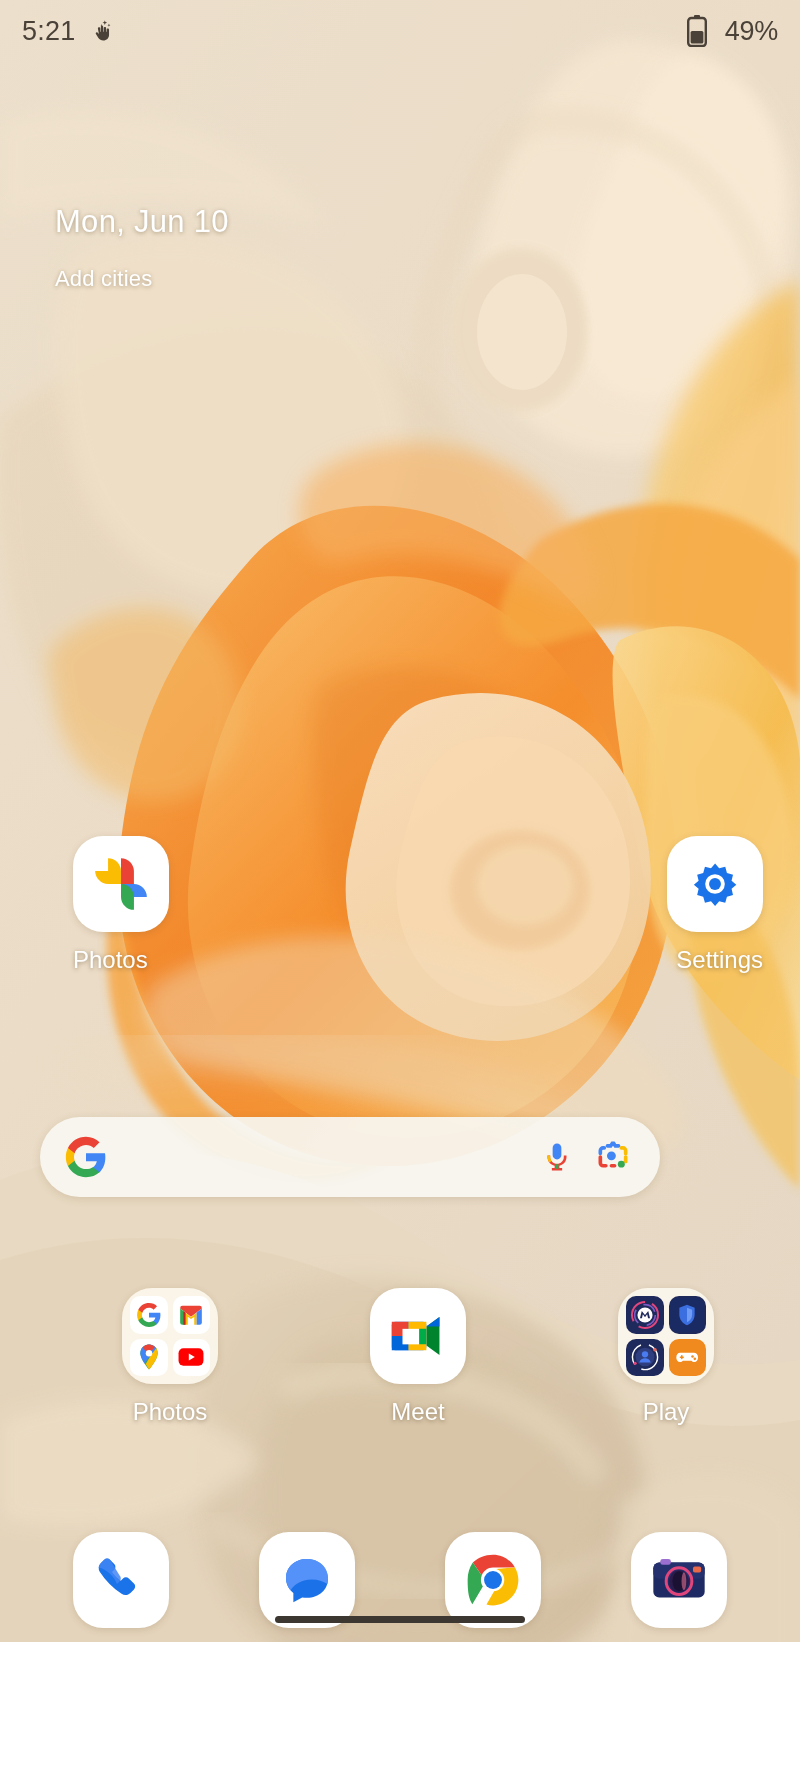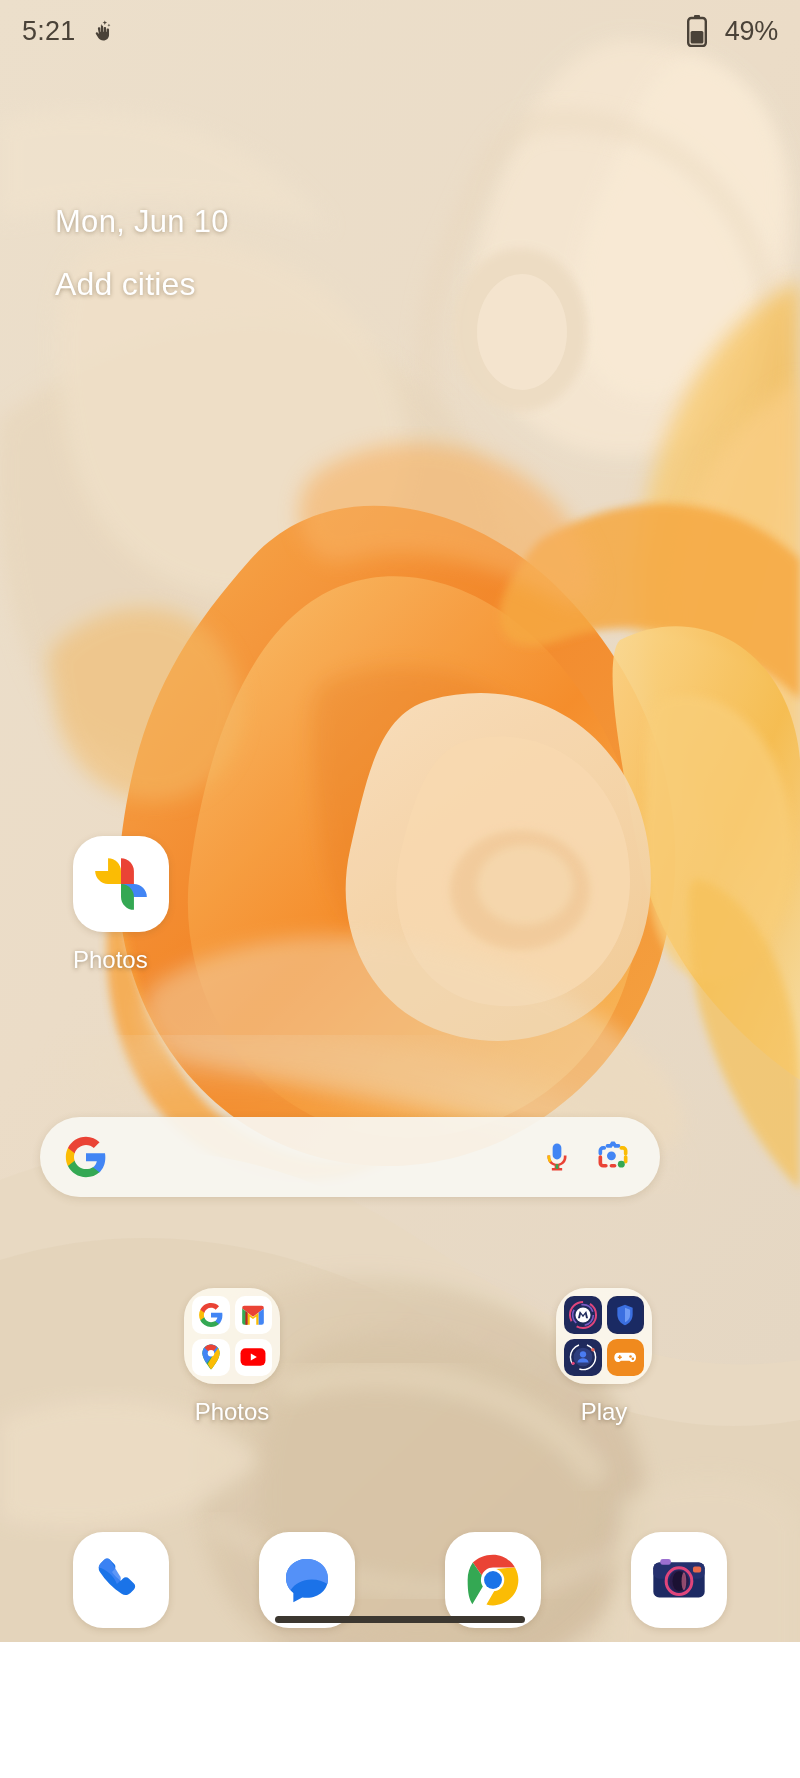--- a/index.html
+++ b/index.html
@@ -43,21 +43,21 @@
     text-shadow:0 1px 4px rgba(90,70,40,0.45);
     letter-spacing:0.3px;
   }
   .clock-time {
     font-size:104px; line-height:1.0; color:#ffffff; font-weight:700;
     text-shadow:0 2px 7px rgba(90,70,40,0.42);
     letter-spacing:-1px;
     margin-top:18px;
   }
   .clock-cities {
-    font-size:32px; color:#ffffff; font-weight:400;
+    font-size:22px; color:#ffffff; font-weight:400;
     text-shadow:0 1px 4px rgba(90,70,40,0.45);
     margin-top:26px; letter-spacing:0.2px;
   }
 
   
   .app-row {
     position:absolute; left:18px; width:800px;
     display:flex; z-index:15;
   }
   .app-cell {
@@ -302,20 +302,30 @@
           <path d="M24 4c5.5 0 10 4.5 10 10v10H24z" fill="#ea4335" transform="rotate(0 24 24)"></path>
           <path d="M24 24v-10c0-5.5-4.5-10-10-10v10c0 5.5 4.5 10 10 10z" fill="#fbbc04"></path>
           <path d="M24 24h10c5.5 0 10 4.5 10 10h-10c-5.5 0-10-4.5-10-10z" fill="#4285f4"></path>
           <path d="M24 24v10c0 5.5 4.5 10 10 10V34c0-5.5-4.5-10-10-10z" fill="#34a853"></path>
           <g>
             <path d="M24 24h-10c-5.5 0-10-4.5-10-10h10c5.5 0 10 4.5 10 10z" fill="#fbbc04"></path>
           </g>
         </svg>
       </div>
       <div class="app-label">Photos</div>
+    </div>
+    <div class="app-cell" style="align-items:flex-end">
+      <div class="app-icon">
+        <svg width="62" height="62" viewBox="0 0 48 48">
+          <path d="M24 4.5l3.1 3.6 4.6-1.1 1.3 4.6 4.6 1.3-1.1 4.6 3.6 3.1-3.6 3.1 1.1 4.6-4.6 1.3-1.3 4.6-4.6-1.1L24 36.7l-3.1-3.6-4.6 1.1-1.3-4.6-4.6-1.3 1.1-4.6L7.9 20.6l3.6-3.1-1.1-4.6 4.6-1.3 1.3-4.6 4.6 1.1z" fill="#1a73e8" transform="translate(0,3.6) scale(1.02) translate(-0.4,0)"></path>
+          <circle cx="24" cy="24" r="7.6" fill="#ffffff"></circle>
+          <circle cx="24" cy="24" r="4.6" fill="#1a73e8"></circle>
+        </svg>
+      </div>
+      <div class="app-label">Settings</div>
     </div>
   </div>
 
   <div id="search-bar">
     <span class="sb-g">
       <svg width="44" height="44" viewBox="0 0 48 48">
         <path fill="#4285f4" d="M45.1 24.5c0-1.6-.1-3.2-.4-4.7H24v8.9h11.8c-.5 2.8-2.1 5.1-4.4 6.7v5.5h7.1c4.1-3.8 6.6-9.4 6.6-16.4z"></path>
         <path fill="#34a853" d="M24 46c6 0 11-2 14.6-5.4l-7.1-5.5c-2 1.3-4.5 2.1-7.5 2.1-5.8 0-10.7-3.9-12.4-9.1H4.3v5.7C7.9 41 15.4 46 24 46z"></path>
         <path fill="#fbbc04" d="M11.6 28.1c-.4-1.3-.7-2.7-.7-4.1s.3-2.8.7-4.1v-5.7H4.3C2.8 17.1 2 20.4 2 24s.8 6.9 2.3 9.8l7.3-5.7z"></path>
         <path fill="#ea4335" d="M24 10.8c3.3 0 6.2 1.1 8.5 3.3l6.3-6.3C35 4.3 30 2 24 2 15.4 2 7.9 7 4.3 14.2l7.3 5.7c1.7-5.2 6.6-9.1 12.4-9.1z"></path>
@@ -377,20 +387,35 @@
         <div class="folder-tile">
           <svg width="26" height="20" viewBox="0 0 48 34">
             <rect x="1" y="1" width="46" height="32" rx="9" fill="#ff0000"></rect>
             <path d="M20 10.5l11 6.5-11 6.5z" fill="#ffffff"></path>
           </svg>
         </div>
       </div>
       <div class="app-label">Photos</div>
     </div>
 
+    <div class="app-cell">
+      <div class="app-icon">
+        <svg width="62" height="56" viewBox="0 0 52 44">
+          <path d="M33 14v16l11 8V6z" fill="#00832d"></path>
+          <path d="M33 14l11-8v8z" fill="#0066da"></path>
+          <rect x="4" y="10" width="29" height="24" rx="3" fill="#2684fc"></rect>
+          <path d="M4 10h14v12H4z" fill="#ea4335"></path>
+          <path d="M4 22h14v12H4z" fill="#0066da"></path>
+          <path d="M18 10h15v24H18z" fill="#ffba00"></path>
+          <rect x="13" y="16" width="14" height="13" fill="#ffffff"></rect>
+          <path d="M27 16h6v13h-6z" fill="#00ac47"></path>
+        </svg>
+      </div>
+      <div class="app-label">Meet</div>
+    </div>
 
     <div class="app-cell">
       <div class="folder-icon">
         <div class="folder-tile dark">
           <svg width="36" height="36" viewBox="0 0 40 40">
             <circle cx="20" cy="20" r="17" fill="#1f2a5c"></circle>
             <circle cx="20" cy="20" r="14.5" fill="none" stroke="#e0457b" stroke-width="2.2" stroke-dasharray="30 8"></circle>
             <circle cx="20" cy="20" r="11.5" fill="none" stroke="#7a5cc4" stroke-width="1.8" stroke-dasharray="16 10"></circle>
             <circle cx="20" cy="20" r="8.4" fill="#ffffff"></circle>
             <path d="M14.4 23.5l2-8 3.6 4.6 3.6-4.6 2 8h-2.2l-1-4.2-2.4 3.2-2.4-3.2-1 4.2z" fill="#1f2a5c"></path>

